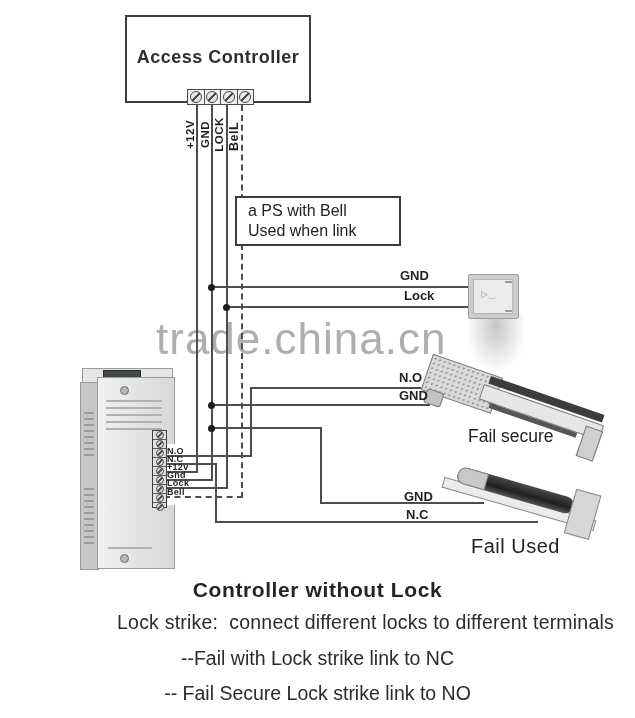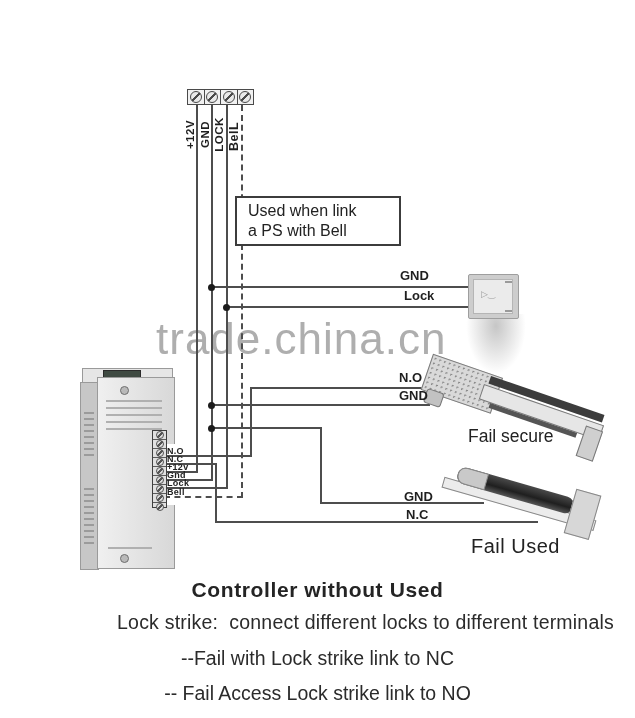--- a/index.html
+++ b/index.html
@@ -67,20 +67,23 @@
   <div class="wv" style="left:215px;top:463px;height:60px;"></div>
   <div class="wh" style="left:215px;top:521px;width:323px;"></div>
 
   <div class="wh" style="left:164px;top:471px;width:34px;"></div>
   <div class="wh" style="left:164px;top:479px;width:49px;"></div>
   <div class="wh" style="left:164px;top:487px;width:64px;"></div>
   <div class="whd" style="left:164px;top:496px;width:79px;"></div>
 
   <div id="watermark">trade.china.cn</div>
 
+  <div class="linebox" style="left:125px;top:15px;width:182px;height:84px;">
+    <div style="position:absolute;left:0;top:30px;width:100%;text-align:center;font-size:18px;font-weight:bold;letter-spacing:0.5px;color:#2e2e2e;">Access Controller</div>
+  </div>
   <div class="tblock">
     <div class="tcell">
         <span class="screw"></span>
       </div>
     <div class="tcell">
         <span class="screw"></span>
       </div>
     <div class="tcell">
         <span class="screw"></span>
       </div>
@@ -88,22 +91,22 @@
         <span class="screw"></span>
       </div>
   </div>
   <div class="rlabel" style="left:164px;top:128px;">+12V</div>
   <div class="rlabel" style="left:179px;top:128px;">GND</div>
   <div class="rlabel" style="left:193px;top:128px;">LOCK</div>
   <div class="rlabel" style="left:208px;top:130px;font-size:12.5px;">BelL</div>
 
   <div class="linebox" style="left:235px;top:196px;width:162px;height:46px;padding-left:0;">
     <div style="position:absolute;left:11px;top:3px;font-size:16px;line-height:20px;color:#222;">
+      <div>a PS with Bell</div>
       <div>Used when link</div>
-      <div>a PS with Bell</div>
     </div>
   </div>
 
   <div class="wlabel" style="left:400px;top:269px;">GND</div>
   <div class="wlabel" style="left:404px;top:289px;">Lock</div>
 
   <div class="dev" style="left:468px;top:274px;width:49px;height:43px;background:#cdcdcd;border:1px solid #9e9e9e;border-radius:2px;">
     <div style="position:absolute;left:4px;top:4px;width:38px;height:33px;background:#ebebeb;border:1px solid #b5b5b5;"></div>
     <div style="position:absolute;left:12px;top:15px;width:22px;height:9px;color:#9a9a9a;font-size:9px;line-height:9px;">▷‿</div>
     <div style="position:absolute;right:6px;top:6px;width:7px;height:2px;background:#9a9a9a;"></div>
@@ -174,18 +177,18 @@
   <div class="wlabel" style="left:404px;top:490px;">GND</div>
   <div class="wlabel" style="left:406px;top:508px;">N.C</div>
   <div class="dev" style="left:441px;top:452px;width:170px;height:80px;transform:rotate(16deg);transform-origin:20px 40px;">
     <div style="position:absolute;left:0;top:30px;width:156px;height:9px;background:#ececec;border:1px solid #888;"></div>
     <div style="position:absolute;left:12px;top:15px;width:120px;height:17px;background:linear-gradient(180deg,#4a4a4a,#1f1f1f 60%,#565656);border-radius:8px;"></div>
     <div style="position:absolute;left:12px;top:15px;width:30px;height:17px;background:#c9c9c9;border-radius:8px 0 0 8px;border:1px solid #8a8a8a;box-sizing:border-box;"></div>
     <div style="position:absolute;left:130px;top:5px;width:24px;height:44px;background:#d7d7d7;border:1px solid #888;"></div>
   </div>
   <div class="cap" style="left:471px;top:535px;font-size:20px;letter-spacing:0.5px;">Fail Used</div>
 
-  <div class="footer-line" style="top:578px;font-size:21px;font-weight:bold;letter-spacing:0.6px;color:#242424;">Controller without Used</div>
+  <div class="footer-line" style="top:578px;font-size:21px;font-weight:bold;letter-spacing:0.6px;color:#242424;">Controller without Lock</div>
   <div class="footer-line" style="top:611px;font-size:19.5px;letter-spacing:0.2px;margin-left:48px;">Lock strike:  connect different locks to different terminals</div>
   <div class="footer-line" style="top:647px;font-size:19.5px;">--Fail with Lock strike link to NC</div>
-  <div class="footer-line" style="top:682px;font-size:19.5px;">-- Fail Access Lock strike link to NO</div>
+  <div class="footer-line" style="top:682px;font-size:19.5px;">-- Fail Secure Lock strike link to NO</div>
 
 </div>
 
 </body></html>

